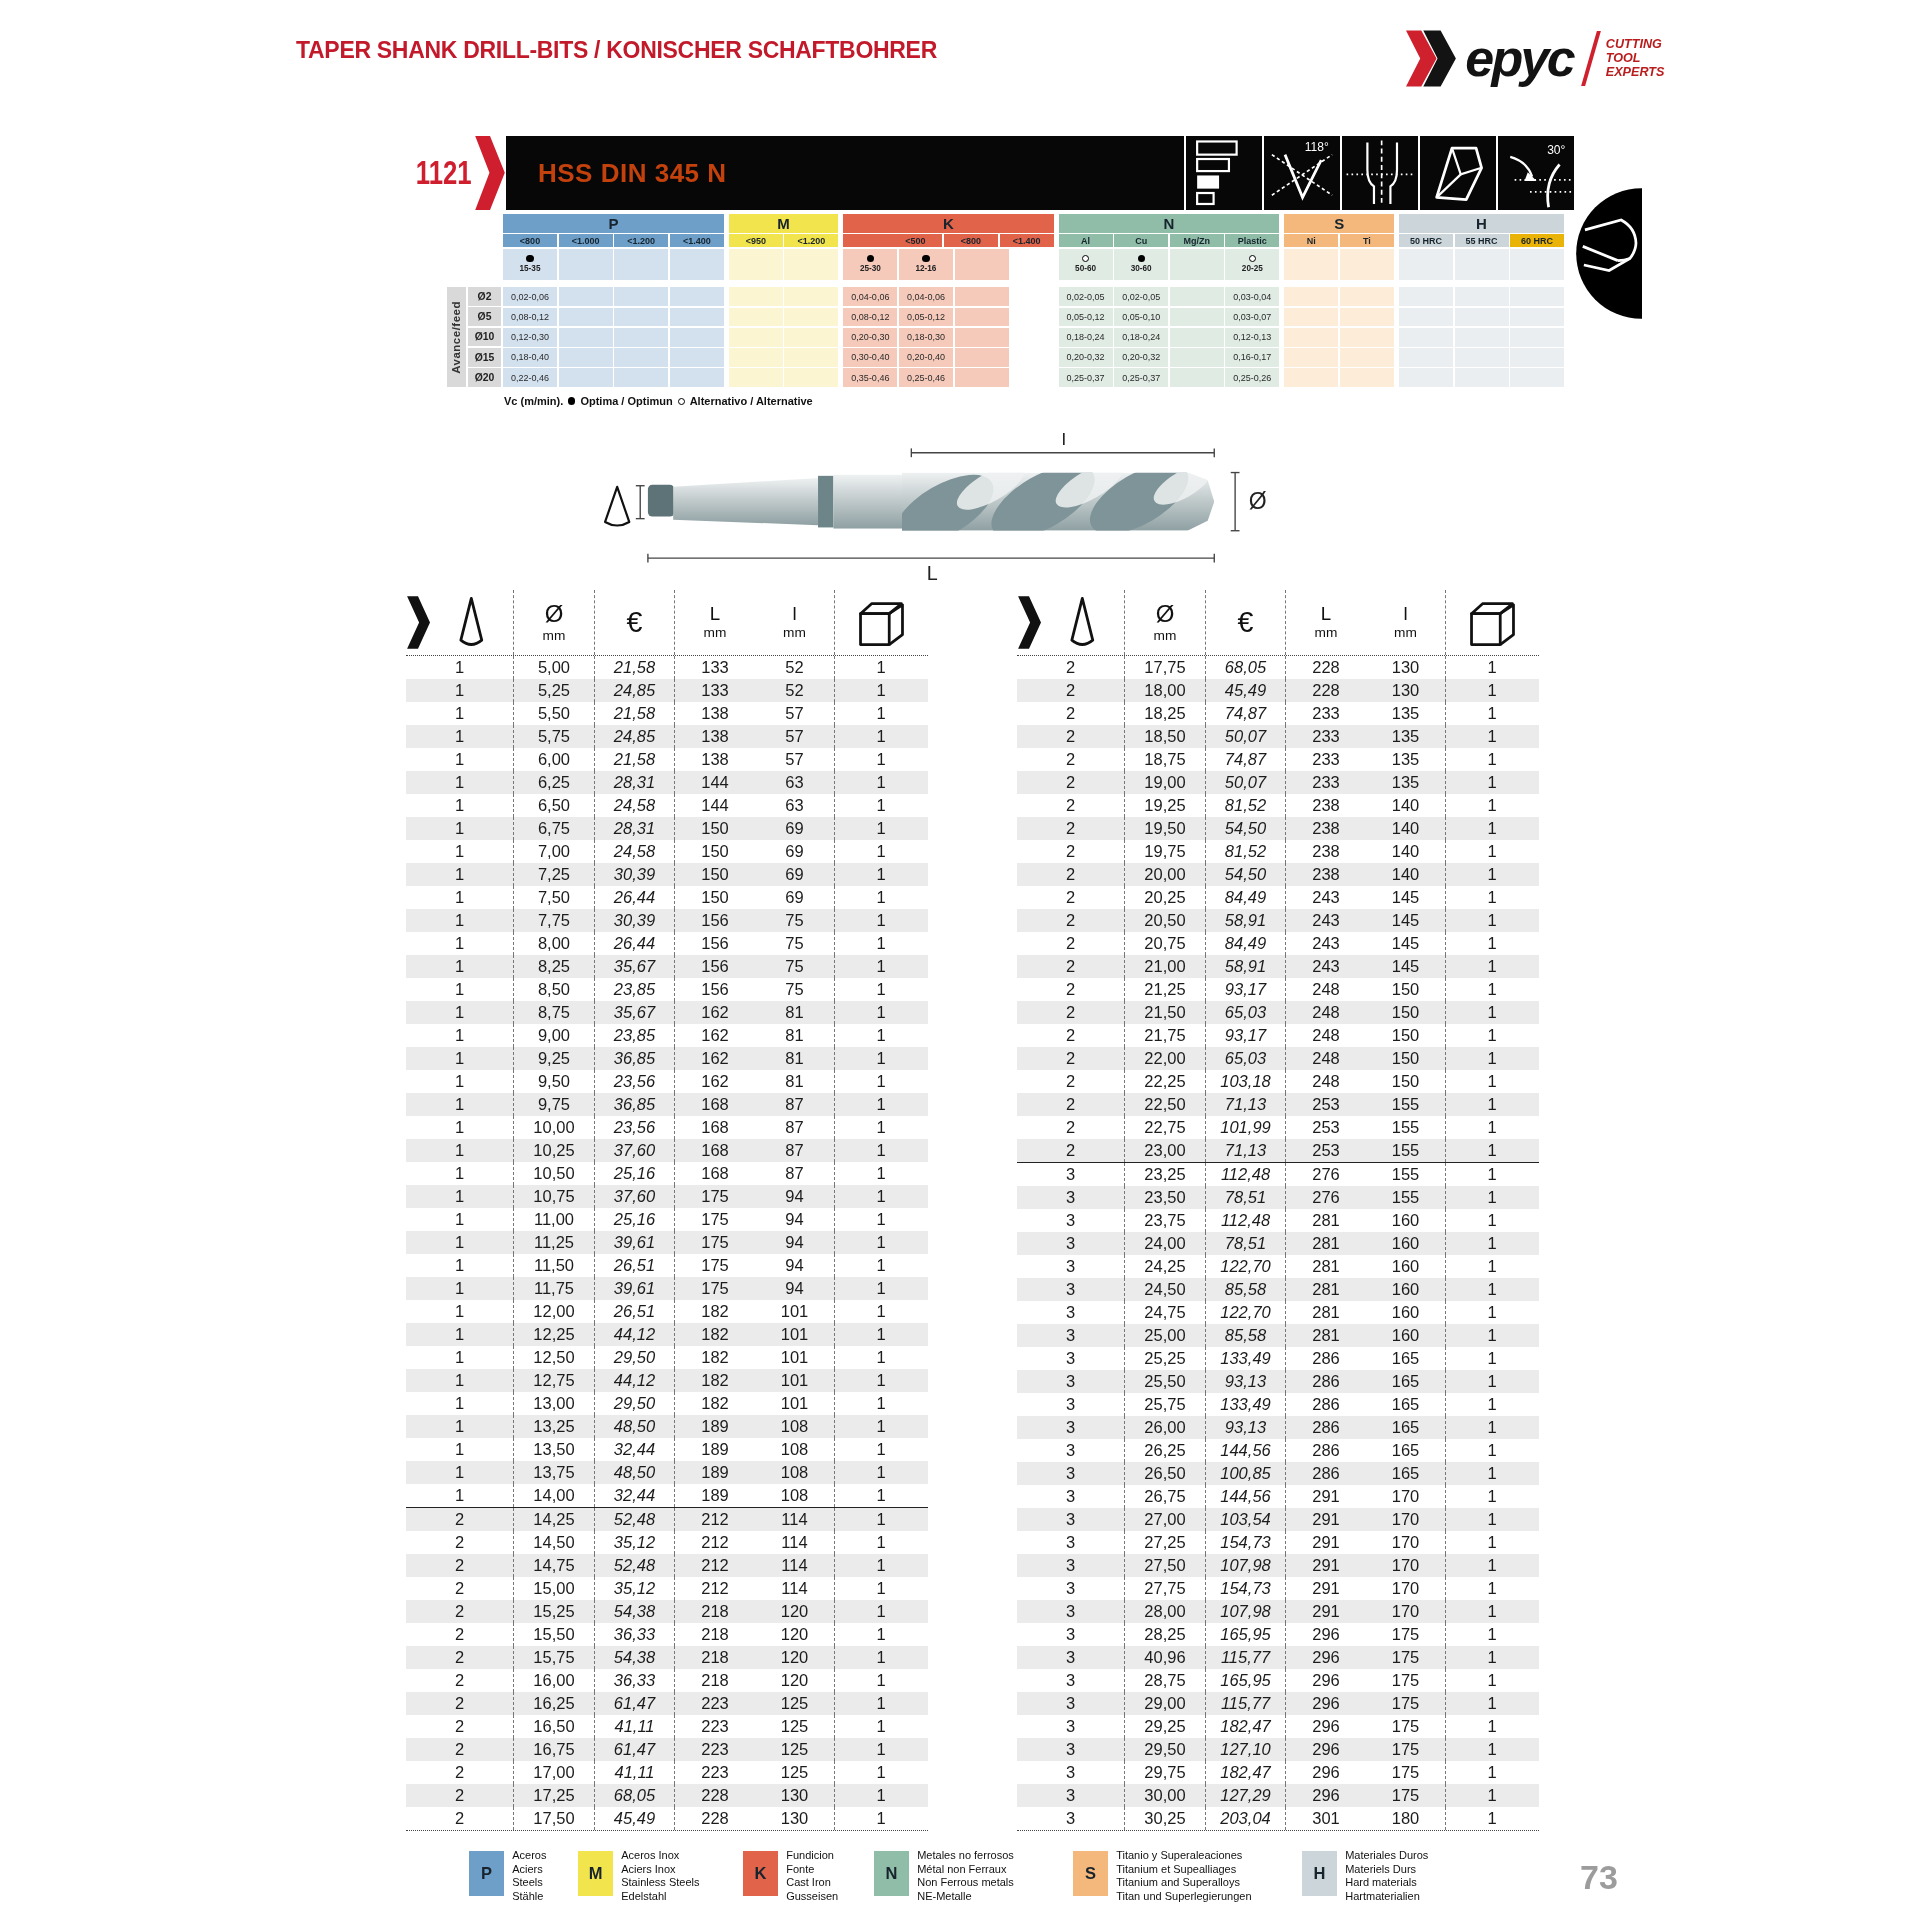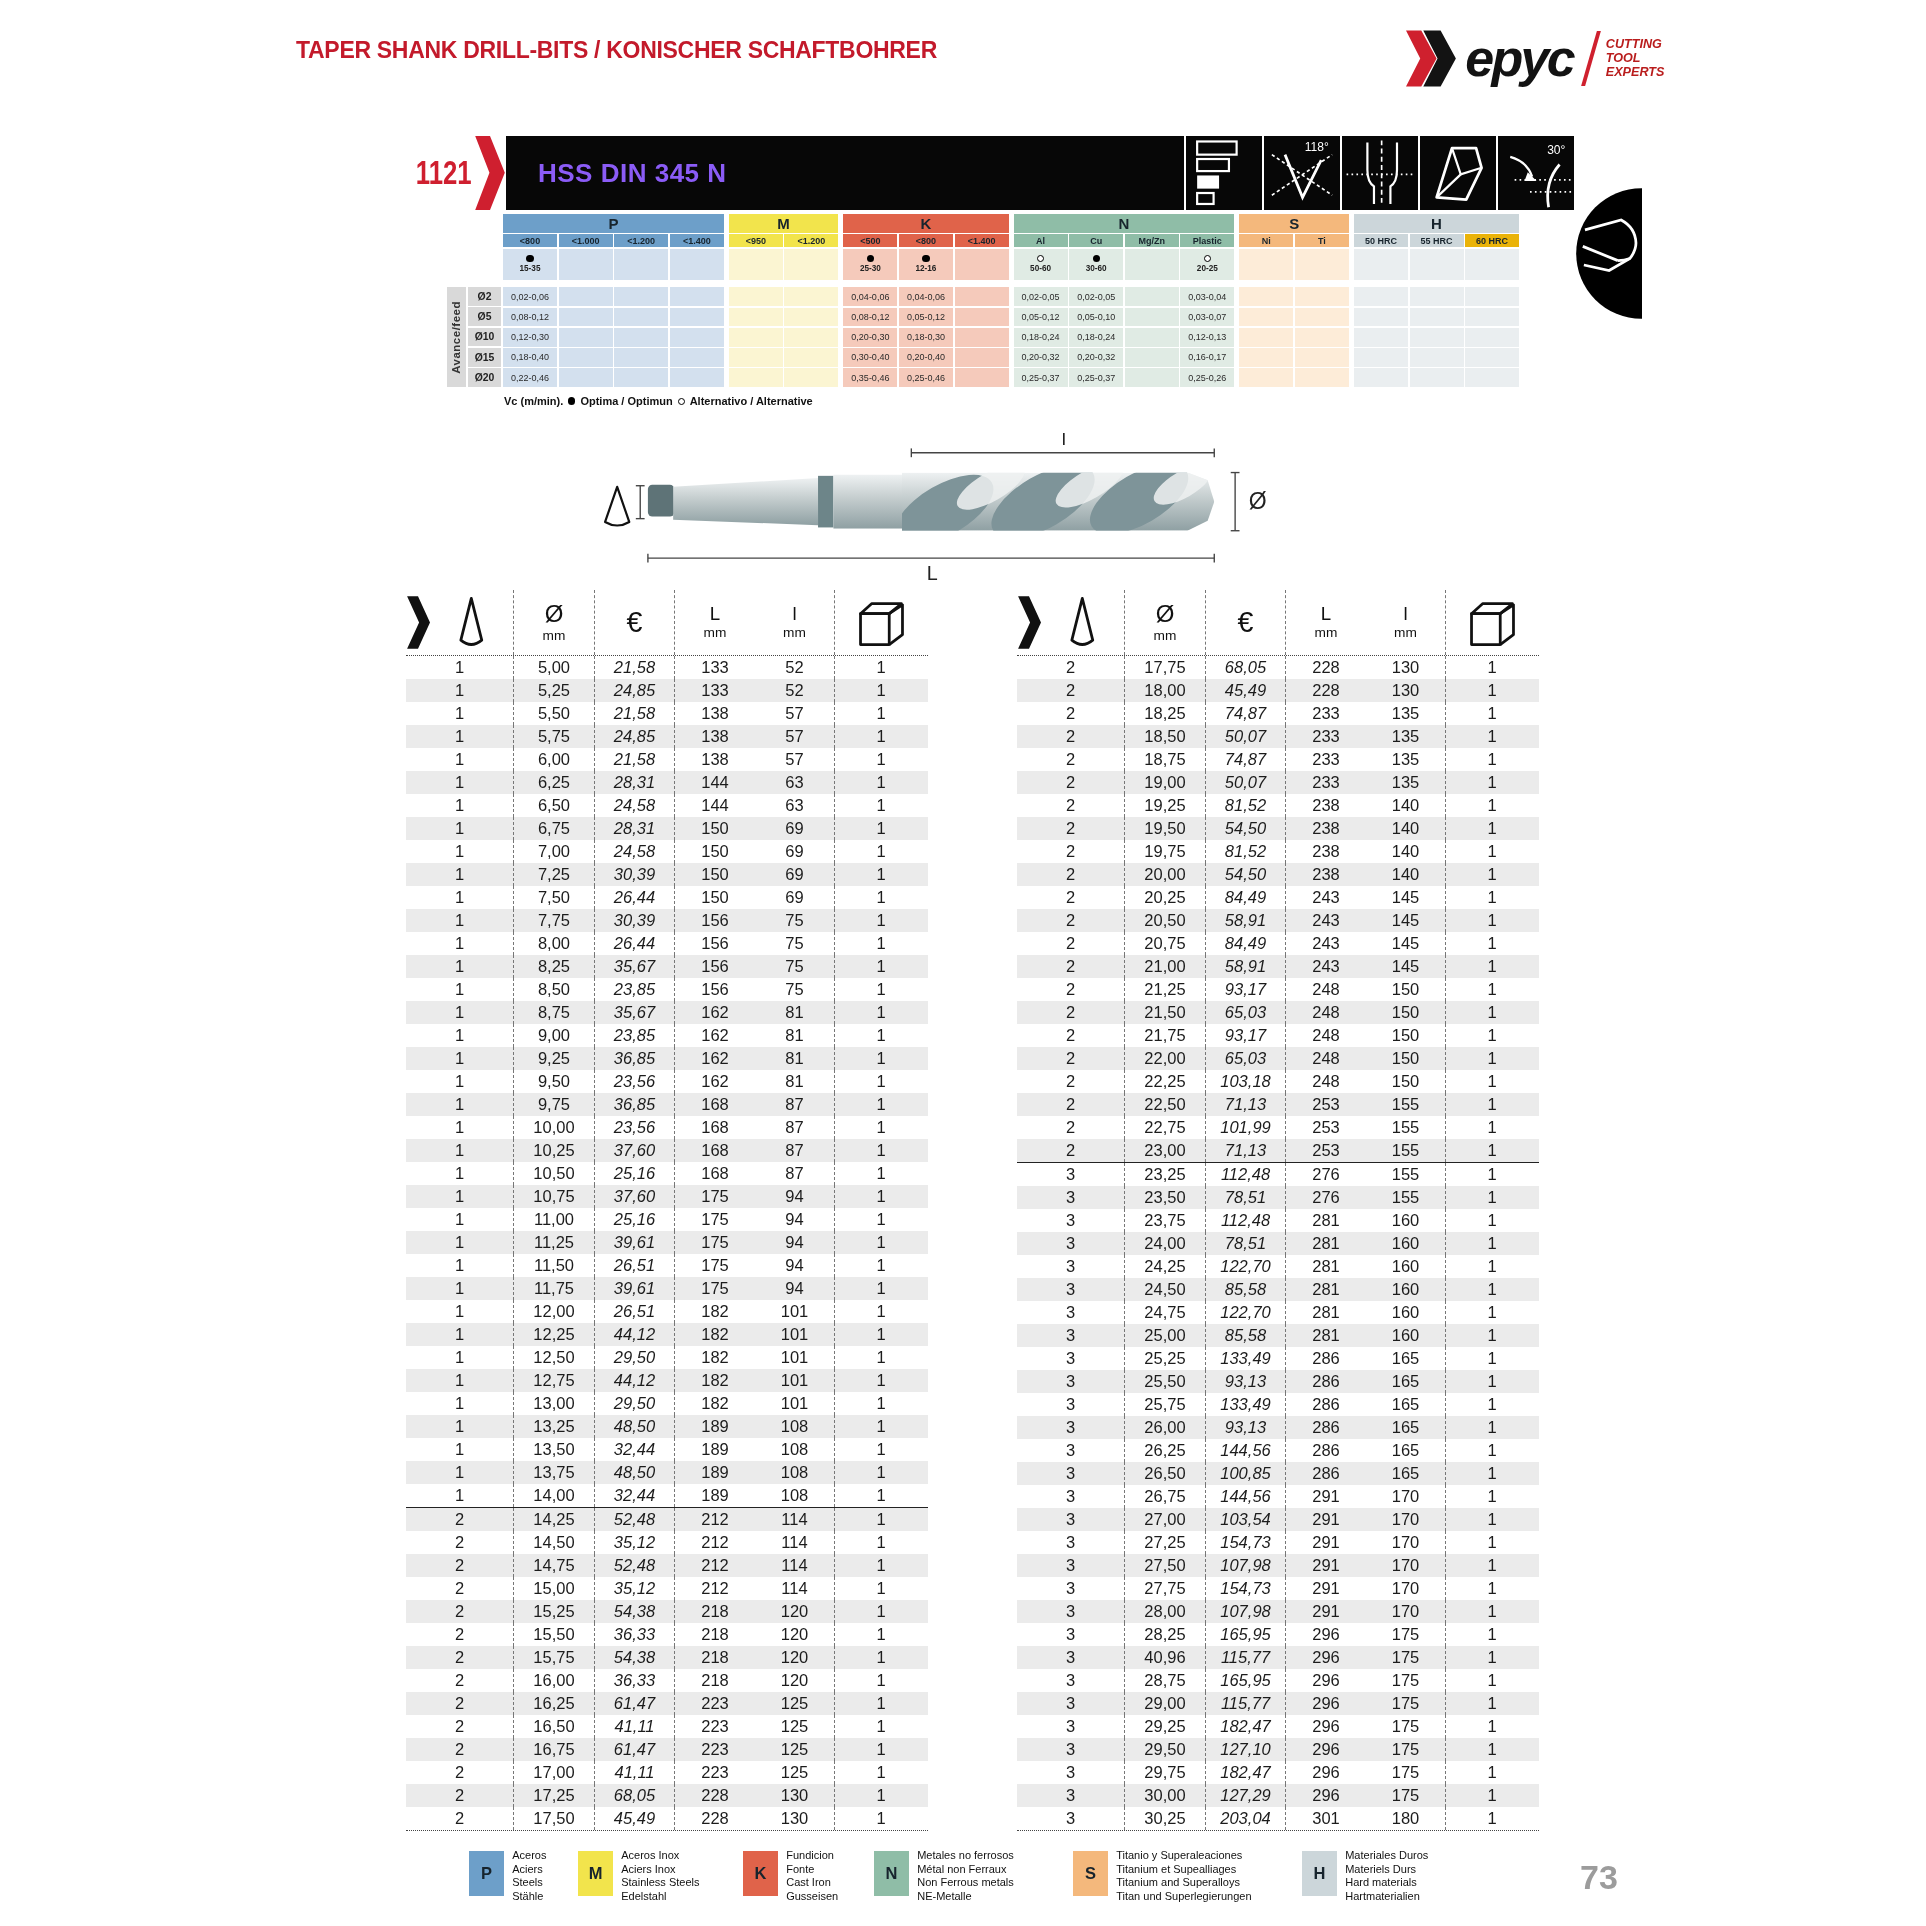--- a/index.html
+++ b/index.html
@@ -15,21 +15,21 @@
   .logo-slash{width:4.4px;height:55px;background:#cf202e;transform:skewX(-16deg);
               margin:0 12px 0 16.5px;}
   .logo-tag{font-size:12.6px;font-style:italic;font-weight:700;color:#b91c1c;line-height:1.12;}
 
   
   .pbar{position:absolute;left:400px;top:136px;height:74px;display:flex;align-items:stretch;}
   .pcode{font-size:33px;font-weight:700;color:#cf1f2f;display:flex;align-items:center;
          transform:scaleX(.78);transform-origin:right;margin-right:3.3px;}
   .pchev{margin-right:1.1px;}
   .pblack{width:1068px;background:#070707;display:flex;align-items:center;position:relative;}
-  .pname{font-size:26px;font-weight:700;color:#8b5cf6;margin-left:32px;letter-spacing:0.5px;}
+  .pname{font-size:26px;font-weight:700;color:#c2410c;margin-left:32px;letter-spacing:0.5px;}
   .pboxes{position:absolute;right:0;top:0;height:74px;display:flex;}
   .pbox{width:76px;height:74px;border-left:2.2px solid #fff;position:relative;}
 
   
   .ct{position:absolute;left:447px;top:214px;}
   .ct-side{position:absolute;left:0;top:73px;width:18.7px;height:100px;background:#d9d9d9;
            display:flex;align-items:center;justify-content:center;}
   .ct-side span{writing-mode:vertical-rl;transform:rotate(180deg);font-weight:700;
                 font-size:11.5px;color:#333;letter-spacing:0.5px;}
   .ct-dlabels{position:absolute;left:21px;top:73px;width:33px;}
@@ -252,21 +252,21 @@
             <div class="ct-cell" style="background: rgb(251, 245, 210);"></div>
           </div>
           <div class="ct-line">
             <div class="ct-cell" style="background: rgb(251, 245, 210);"></div>
             <div class="ct-cell" style="background: rgb(251, 245, 210);"></div>
           </div>
         </div>
         <div class="ct-group">
           <div class="ct-gh" style="background: rgb(224, 99, 74);">K</div>
           <div class="ct-line">
-            <div class="ct-subc" style="background: rgb(224, 99, 74);">&lt;500</div>
+            <div class="ct-subc" style="background: rgb(224, 99, 74); padding-left: 45px;">&lt;500</div>
             <div class="ct-subc" style="background: rgb(224, 99, 74);">&lt;800</div>
             <div class="ct-subc" style="background: rgb(224, 99, 74);">&lt;1.400</div>
           </div>
           <div class="ct-line ct-optline">
             <div class="ct-optc" style="background: rgb(245, 202, 187);">
               <div class="dot"></div>
               <div class="vc">25-30</div>
             </div>
             <div class="ct-optc" style="background: rgb(245, 202, 187);">
               <div class="dot"></div>

